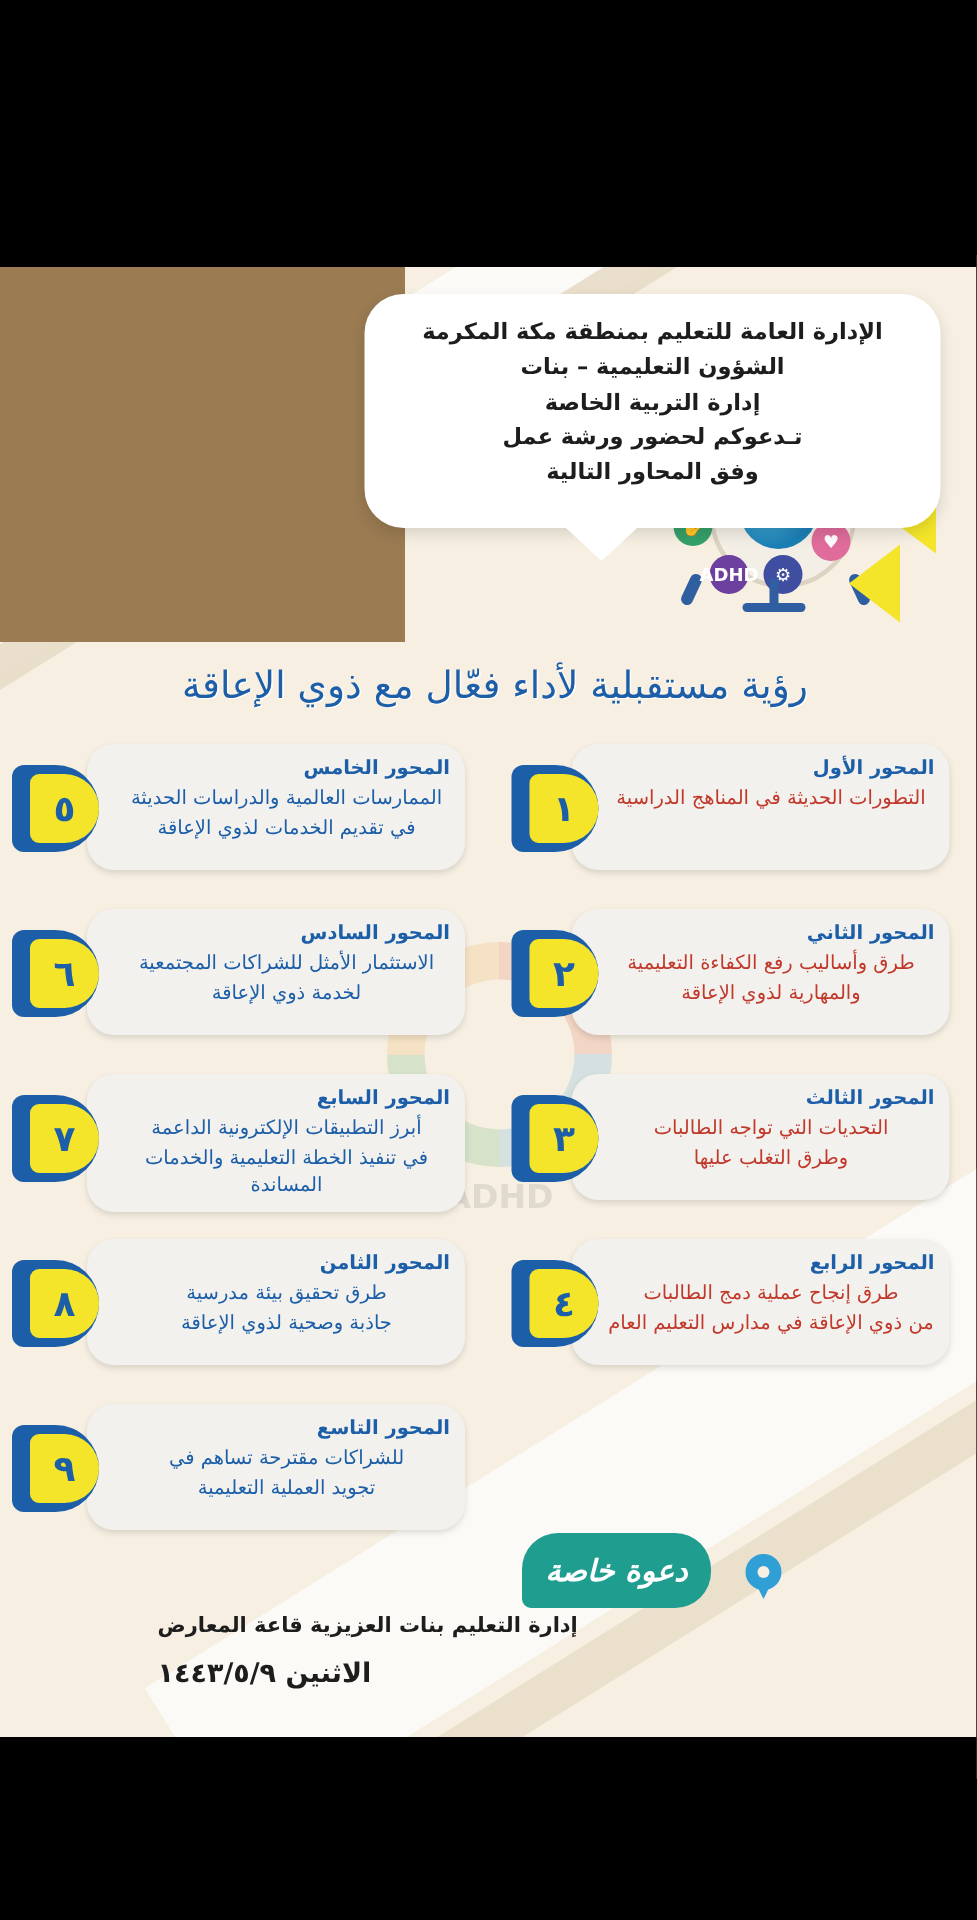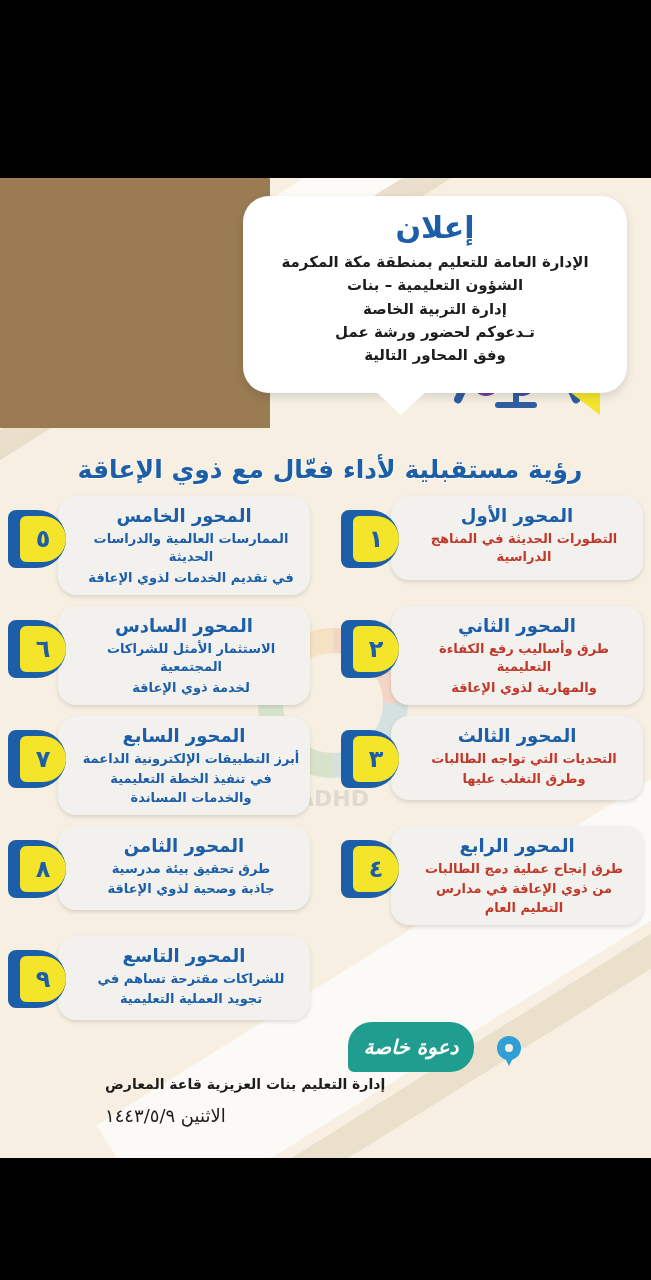--- a/index.html
+++ b/index.html
@@ -54,65 +54,65 @@
   .bubble .alan{font-size:30px;font-weight:bold;color:#1c5fa8;letter-spacing:1px;margin-bottom:6px;}
   .bubble .ln{font-size:15px;font-weight:bold;color:#1d1d1d;line-height:1.55;}
   .bubble:after{content:"";position:absolute;left:130px;bottom:-22px;width:0;height:0;border-left:28px solid transparent;border-right:28px solid transparent;border-top:26px solid #ffffff;}
 
   
   .deco-arrow{position:absolute;width:0;height:0;border-top:18px solid transparent;border-bottom:18px solid transparent;border-right:24px solid #f4e52a;}
   .da1{left:600px;top:155px;}
   .da2{left:566px;top:185px;border-top-width:26px;border-bottom-width:26px;border-right-width:34px;}
 
   
-  .main-head{position:absolute;left:30px;top:277px;width:600px;text-align:center;font-size:25px;font-weight:bold;color:#1c5fa8;text-shadow:1px 1px 0 #ffffff;}
+  .main-head{position:absolute;left:30px;top:264px;width:600px;text-align:center;font-size:25px;font-weight:normal;color:#1c5fa8;text-shadow:1px 1px 0 #ffffff;}
 
   
   .watermark{position:absolute;left:228px;top:430px;width:210px;height:230px;opacity:.16;}
   .wm-circ{position:absolute;left:30px;top:20px;width:150px;height:150px;border-radius:50%;background:conic-gradient(#e0552c 0 25%,#2f9fd6 25% 50%,#3aa05a 50% 75%,#f0a22e 75% 100%);}
   .wm-inner{position:absolute;left:55px;top:45px;width:100px;height:100px;border-radius:50%;background:#f6efe2;}
   .wm-txt{position:absolute;left:0;top:178px;width:210px;text-align:center;font-size:22px;font-weight:bold;color:#6b6b6b;}
 
   
   .col{position:absolute;top:318px;width:302px;}
   .col-right{right:8px;}
   .col-left{left:8px;}
 
   .item{position:relative;margin-bottom:14px;height:96px;}
   .item .card{position:absolute;top:0;width:252px;min-height:84px;background:#f3f1ee;border-radius:18px;box-shadow:0 2px 4px rgba(0,0,0,.12);padding:8px 10px;box-sizing:border-box;text-align:center;}
-  .item .card .ttl{font-size:18px;font-weight:bold;color:#1c5fa8;line-height:1.35;}
-  .item .card .txt{font-size:13px;font-weight:bold;color:#c0392b;line-height:1.4;margin-top:2px;margin-left:14px;}
+  .item .card .ttl{font-size:13px;font-weight:bold;color:#1c5fa8;line-height:1.35;text-align:right;}
+  .item .card .txt{font-size:13px;font-weight:normal;color:#c0392b;line-height:1.4;margin-top:2px;margin-left:14px;}
   .item .card .txt.blue{color:#1c5fa8;}
 
   .chev{position:absolute;top:14px;width:58px;height:58px;}
   .chev .blue{position:absolute;left:0;top:0;width:58px;height:58px;background:#1c5fa8;border-radius:50% 8px 8px 50%;}
   .chev .yellow{position:absolute;left:0;top:6px;width:46px;height:46px;background:#f4e52a;border-radius:50% 6px 6px 50%;display:flex;align-items:center;justify-content:center;font-size:24px;font-weight:bold;color:#1c5fa8;}
 
   
-  .col-right .card{right:0;}
+  .col-right .card{right:10px;}
   .col-right .chev{left:0;}
   .col-right .chev .blue{border-radius:8px 50% 50% 8px;}
   .col-right .chev .yellow{left:12px;border-radius:6px 50% 50% 6px;}
 
   
   .col-left .card{right:0;}
   .col-left .chev{left:0;}
   .col-left .chev .blue{border-radius:8px 50% 50% 8px;}
   .col-left .chev .yellow{left:12px;border-radius:6px 50% 50% 6px;}
 
   
   .footer{position:absolute;left:0;bottom:8px;width:651px;}
   .foot-bubble{position:absolute;left:348px;bottom:78px;width:126px;height:50px;background:#1f9d8f;border-radius:24px 24px 24px 6px;display:flex;align-items:center;justify-content:center;}
   .foot-bubble span{color:#fff;font-size:20px;font-weight:bold;font-style:italic;}
   .pin{position:absolute;left:497px;bottom:84px;width:24px;height:30px;}
   .pin .head{position:absolute;left:0;top:0;width:24px;height:24px;border-radius:50%;background:#2f9fd6;}
   .pin .head:after{content:"";position:absolute;left:8px;top:8px;width:8px;height:8px;border-radius:50%;background:#f6efe2;}
   .pin .tip{position:absolute;left:6px;top:18px;width:0;height:0;border-left:6px solid transparent;border-right:6px solid transparent;border-top:12px solid #2f9fd6;}
   .venue{position:absolute;right:26px;bottom:58px;width:520px;text-align:left;font-size:14px;font-weight:bold;color:#1d1d1d;}
-  .date{position:absolute;right:26px;bottom:24px;width:520px;text-align:left;font-size:18px;font-weight:normal;color:#1d1d1d;}
+  .date{position:absolute;right:26px;bottom:24px;width:520px;text-align:left;font-size:18px;font-weight:bold;color:#1d1d1d;}
 </style>
 </head>
 <body>
 
 <div class="screen">
 
   <div class="bar-top"></div>
   <div class="bar-bottom"></div>
 
   <div class="poster">
@@ -144,21 +144,20 @@
       <div class="seg s7">ADHD</div>
       <div class="seg s8">✋</div>
       <div class="stand"></div>
       <div class="base"></div>
     </div>
 
     <div class="deco-arrow da1"></div>
     <div class="deco-arrow da2"></div>
 
     <div class="bubble">
-      <div class="alan">إعلان</div>
       <div class="ln">الإدارة العامة للتعليم بمنطقة مكة المكرمة</div>
       <div class="ln">الشؤون التعليمية – بنات</div>
       <div class="ln">إدارة التربية الخاصة</div>
       <div class="ln">تـدعوكم لحضور ورشة عمل</div>
       <div class="ln">وفق المحاور التالية</div>
     </div>
 
     <div class="main-head">رؤية مستقبلية لأداء فعّال مع ذوي الإعاقة</div>
 
     <div class="watermark">

